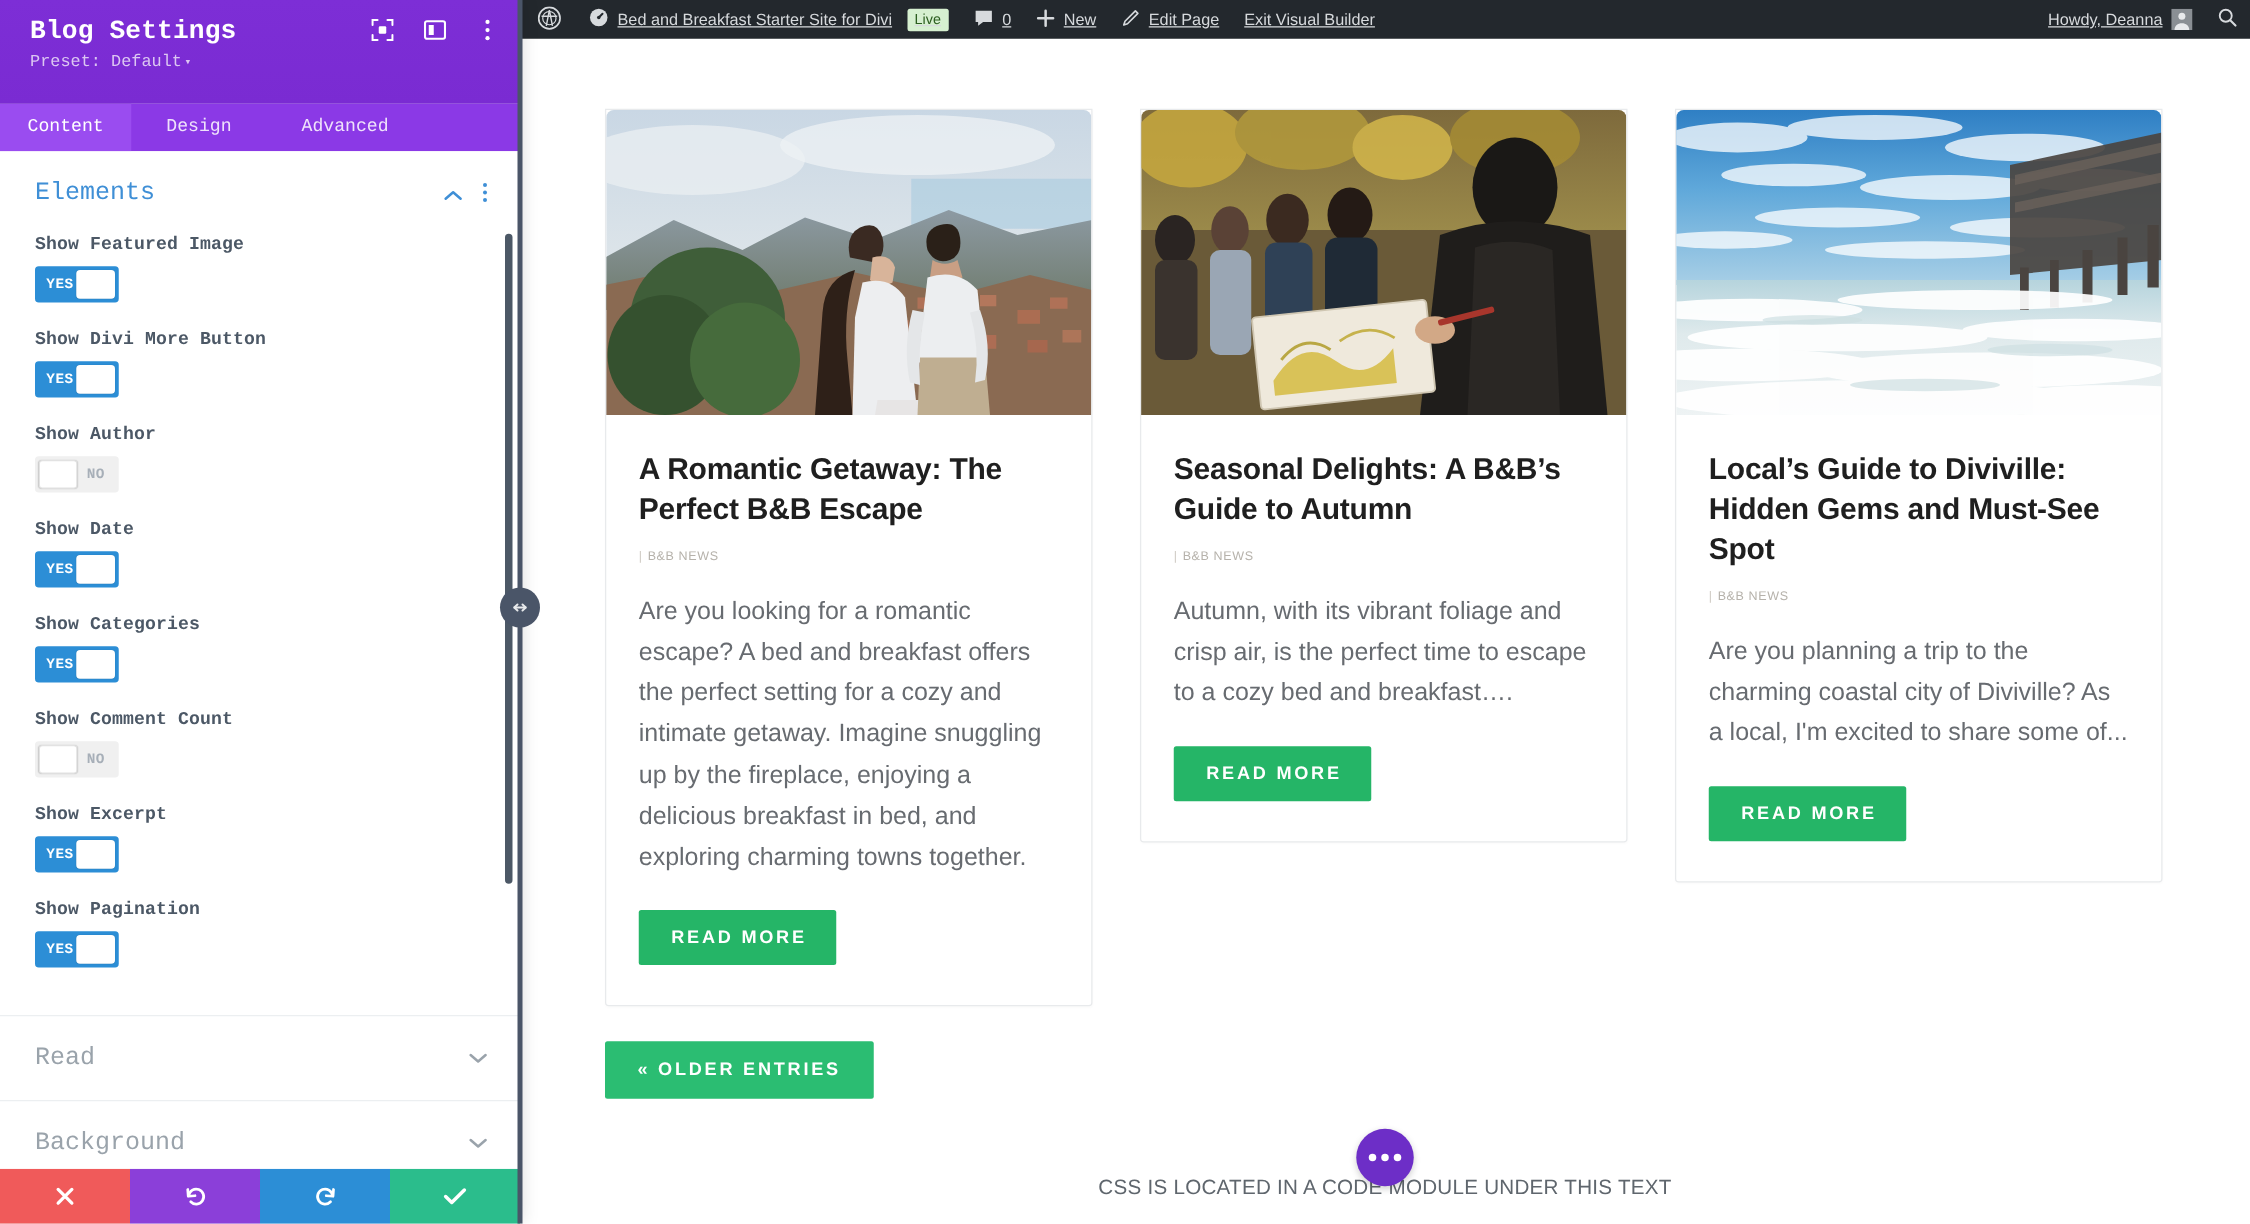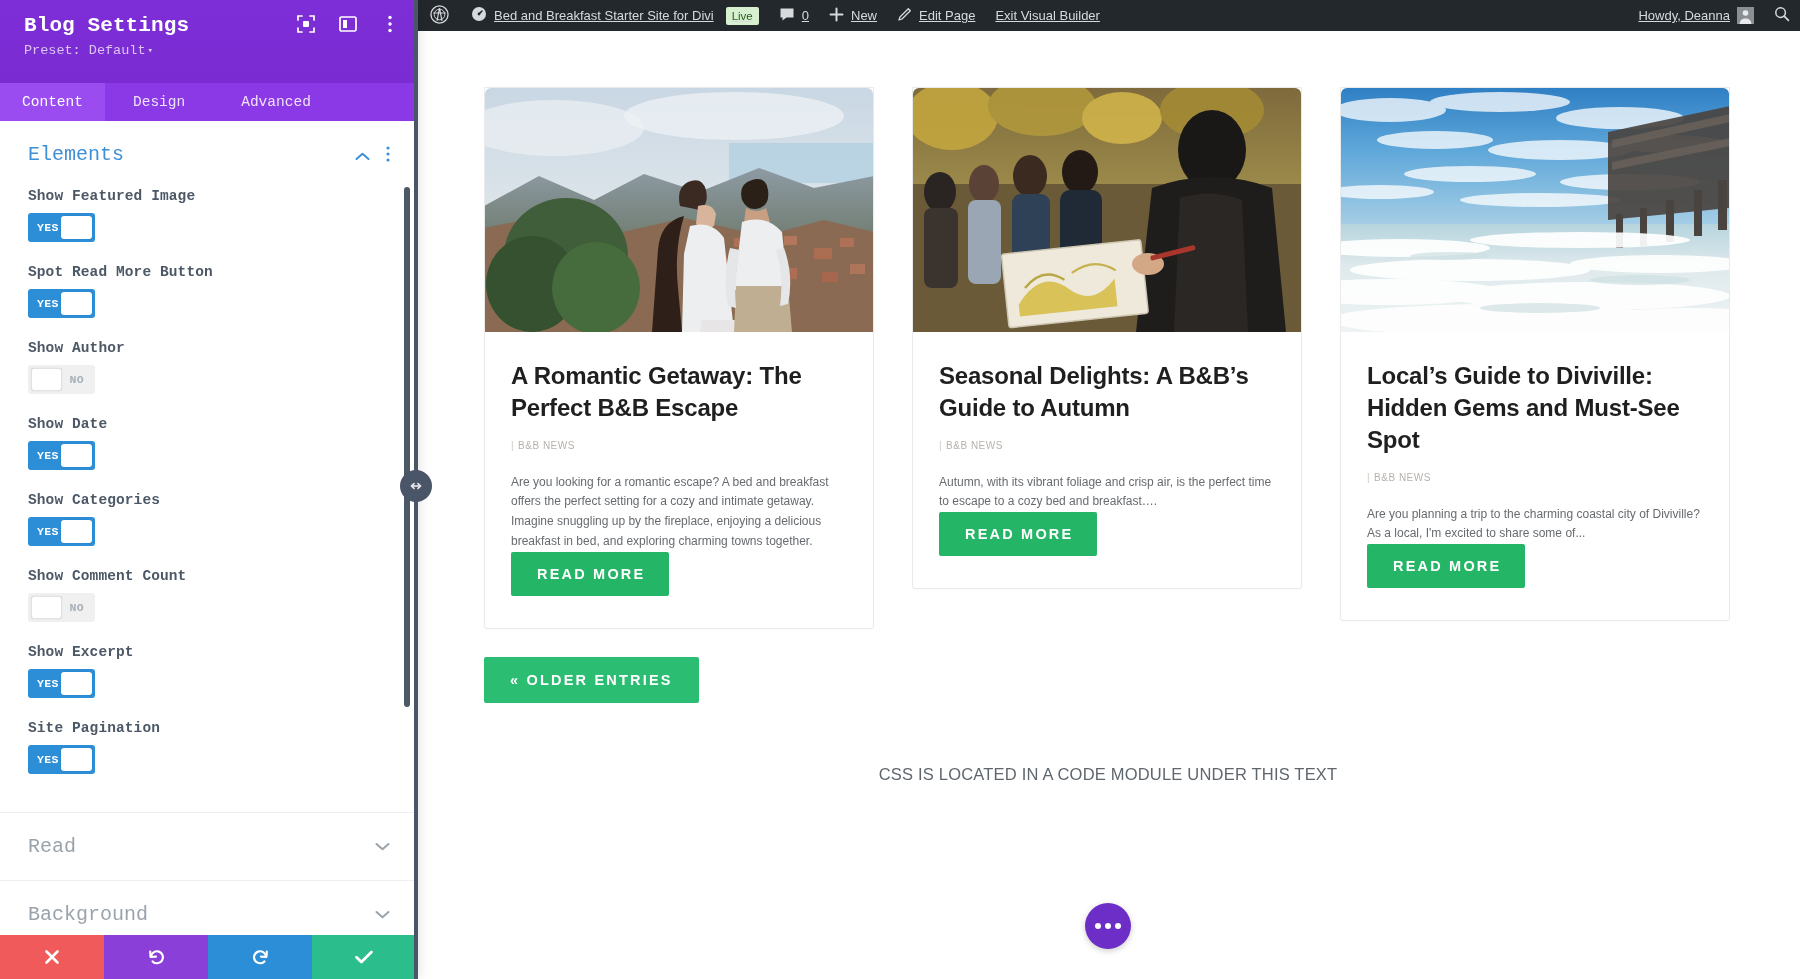--- a/index.html
+++ b/index.html
@@ -170,21 +170,21 @@
   .card-title {
     font-size: 24px; line-height: 1.33; font-weight: 700;
     color: #1f1f1f; letter-spacing: -.2px; margin-bottom: 16px;
   }
   .card-meta {
     font-size: 10px; color: #b6b2ab; letter-spacing: .5px;
     margin-bottom: 22px; font-weight: 400;
   }
   .card-meta .bar { color: #cfcbc4; margin-right: 4px; }
   .card-excerpt {
-    font-size: 12px; line-height: 1.64; color: #676b70; 
+    font-size: 20px; line-height: 1.64; color: #676b70; margin-bottom: 26px;
   }
   .btn-green {
     display: inline-block; background: #25b567; color: #fff;
     font-size: 14.5px; font-weight: 600; letter-spacing: 2.2px;
     padding: 14px 24px 14px 26px; border: none; cursor: pointer;
     border-radius: 2px; text-transform: uppercase;
   }
   .pagination { padding: 28px 64px 0 68px; }
   .btn-older {
     display: inline-block; background: #2bbd72; color: #fff;
@@ -554,21 +554,21 @@
 
           <div class="field">
             <div class="field-label">Show Featured Image</div>
             <div class="toggle on">
               <span class="tlabel">YES</span>
               <span class="knob"></span>
             </div>
           </div>
 
           <div class="field">
-            <div class="field-label">Spot Read More Button</div>
+            <div class="field-label">Show Divi More Button</div>
             <div class="toggle on">
               <span class="tlabel">YES</span>
               <span class="knob"></span>
             </div>
           </div>
 
           <div class="field">
             <div class="field-label">Show Author</div>
             <div class="toggle off">
               <span class="tlabel">NO</span>
@@ -602,21 +602,21 @@
 
           <div class="field">
             <div class="field-label">Show Excerpt</div>
             <div class="toggle on">
               <span class="tlabel">YES</span>
               <span class="knob"></span>
             </div>
           </div>
 
           <div class="field">
-            <div class="field-label">Site Pagination</div>
+            <div class="field-label">Show Pagination</div>
             <div class="toggle on">
               <span class="tlabel">YES</span>
               <span class="knob"></span>
             </div>
           </div>
         </div>
 
         <div class="divider"></div>
 
         <div class="collapsed-row">

